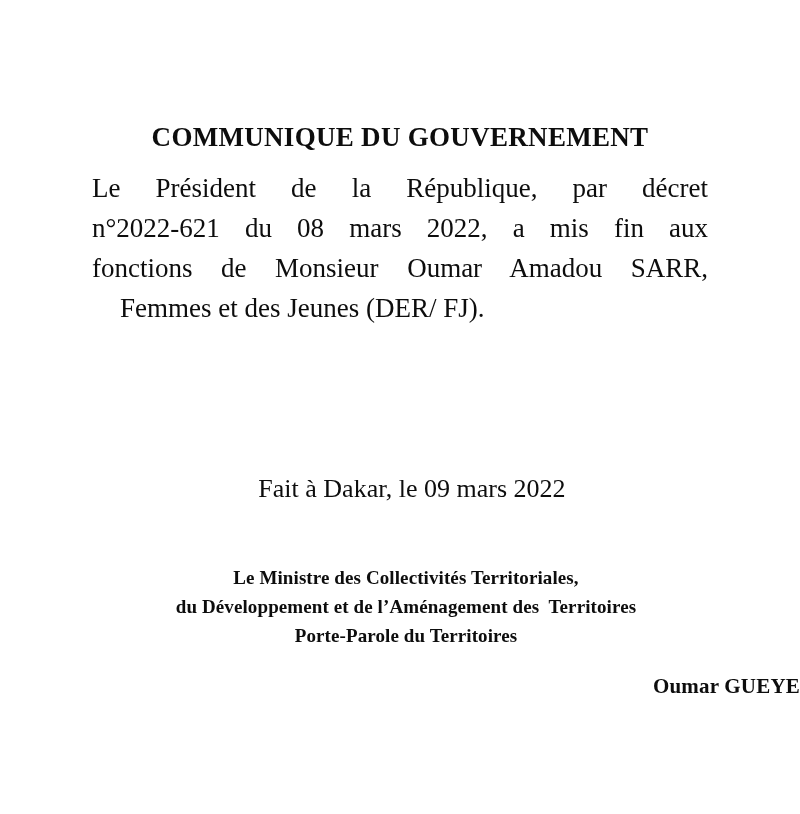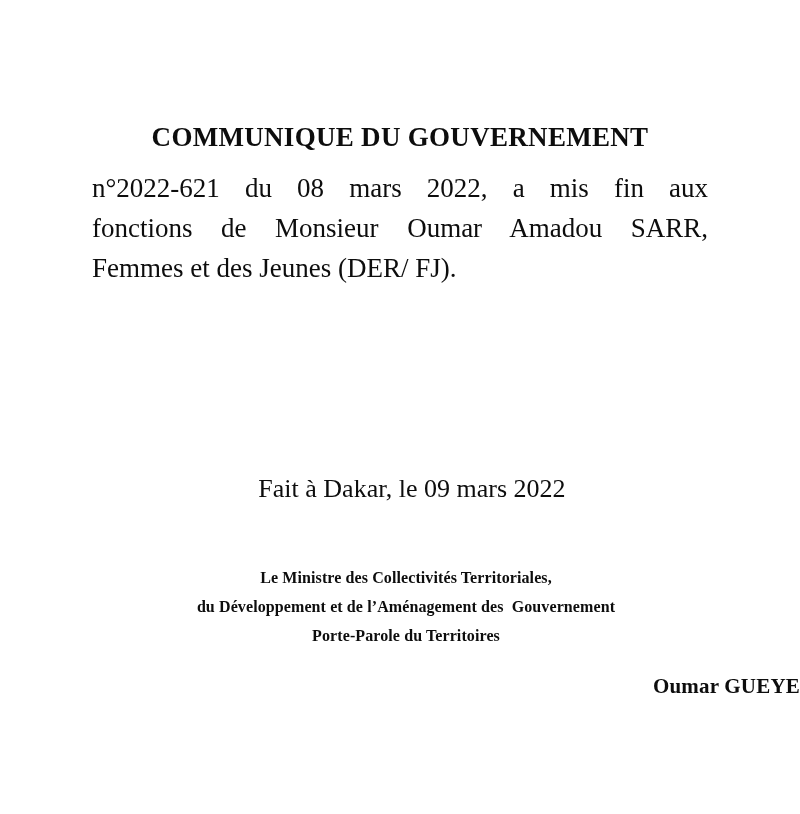--- a/index.html
+++ b/index.html
@@ -48,20 +48,21 @@
     font-size: 27px;
     line-height: 40px;
     text-align: justify;
     text-align-last: justify;
     white-space: pre;
     letter-spacing: 0;
   }
   .body-line.last {
     text-align: left;
     text-align-last: left;
+    margin-left: 28px;
   }
 
   
   .date-line {
     position: absolute;
     left: 0;
     right: 0;
     top: 473px;
     text-align: center;
     font-size: 26px;
@@ -72,21 +73,21 @@
 
   
   .signature-block {
     position: absolute;
     left: 0;
     right: 0;
     top: 563px;
     text-align: center;
   }
   .signature-line {
-    font-size: 16px;
+    font-size: 19px;
     font-weight: bold;
     line-height: 29px;
     white-space: pre;
     letter-spacing: 0.1px;
     padding-left: 12px;
   }
 
   
   .signatory-name {
     position: absolute;
@@ -102,28 +103,29 @@
   }
 </style>
 </head>
 <body>
 
 <div class="page">
 
   <h1 class="doc-title">COMMUNIQUE DU GOUVERNEMENT</h1>
 
   <div class="body-block">
+    <div class="body-line">Le Président de la République, par décret</div>
     <div class="body-line">n°2022-621 du 08 mars 2022, a mis fin aux</div>
     <div class="body-line">fonctions de Monsieur Oumar Amadou SARR,</div>
     <div class="body-line last">Femmes et des Jeunes (DER/ FJ).</div>
   </div>
 
   <div class="date-line">Fait à Dakar, le 09 mars 2022</div>
 
   <div class="signature-block">
     <div class="signature-line">Le Ministre des Collectivités Territoriales,</div>
-    <div class="signature-line">du Développement et de l’Aménagement des  Gouvernement</div>
+    <div class="signature-line">du Développement et de l’Aménagement des  Territoires</div>
     <div class="signature-line">Porte-Parole du Territoires</div>
   </div>
 
   <div class="signatory-name">Oumar GUEYE</div>
 
 </div>
 
 </body></html>

